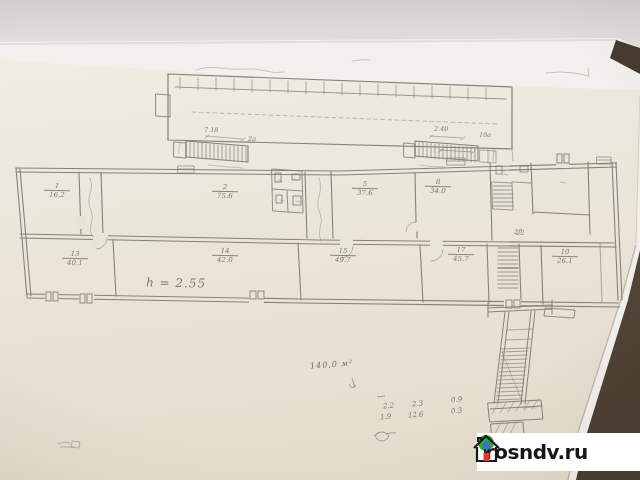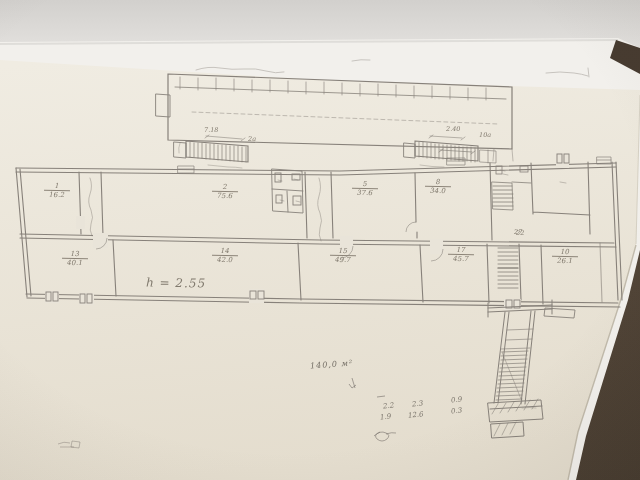--- a/index.html
+++ b/index.html
@@ -237,26 +237,40 @@
   <div class="hw rlabel" style="left:552px;top:248px;width:26px">
       <span class="rnum">10</span>
       <span class="rarea">26.1</span>
     </div>
 
   <span class="hw tiny" style="left:516px;top:230px">22</span>
   <span class="hw tiny" style="left:514px;top:229px">27</span>
 
   <span class="hw dim" style="left:204px;top:127px">7.18</span>
   <span class="hw dim" style="left:248px;top:136px">2a</span>
-  <span class="hw dim" style="left:446px;top:126px">2.40</span>
+  <span class="hw dim" style="left:434px;top:126px">2.40</span>
   <span class="hw dim" style="left:479px;top:132px">10a</span>
   <span class="hw note" style="left:146px;top:276px">h = 2.55</span>
 
   <span class="hw ann" style="left:310px;top:360px">140,0 м²</span>
   <span class="hw annrow" style="left:383px;top:402px">2.2</span>
   <span class="hw annrow" style="left:412px;top:400px">2.3</span>
   <span class="hw annrow" style="left:451px;top:396px">0.9</span>
   <span class="hw annrow" style="left:380px;top:413px">1.9</span>
   <span class="hw annrow" style="left:408px;top:411px">12.6</span>
   <span class="hw annrow" style="left:451px;top:407px">0.3</span>
 
+  <div id="watermark">
+    <svg width="20" height="32" viewBox="0 0 20 32">
+      <circle cx="9" cy="10" r="8" fill="#35a13c"></circle>
+      <path d="M8,15 L8,28 M8,21 L13,16 M3,28 L14,28" stroke="#22282e" stroke-width="2" fill="none"></path>
+    </svg>
+    <svg width="27" height="30" viewBox="0 0 27 30" style="margin-left:-4px">
+      <path d="M1,15 L13,3 L26,15" stroke="#15181c" stroke-width="2.2" fill="none"></path>
+      <path d="M4,14 L4,28 L23,28 L23,14" stroke="#15181c" stroke-width="2.2" fill="none"></path>
+      <path d="M5,9 L5,5 L8,5 L8,7" stroke="#15181c" stroke-width="2" fill="none"></path>
+      <rect x="10" y="9" width="7" height="7" rx="1" fill="#3c6fd1"></rect>
+      <rect x="10.5" y="20" width="6" height="8" fill="#e0392e"></rect>
+    </svg>
+    <span class="wm-text">rosndv.ru</span>
+  </div>
 
 </div>
 
 </body></html>

